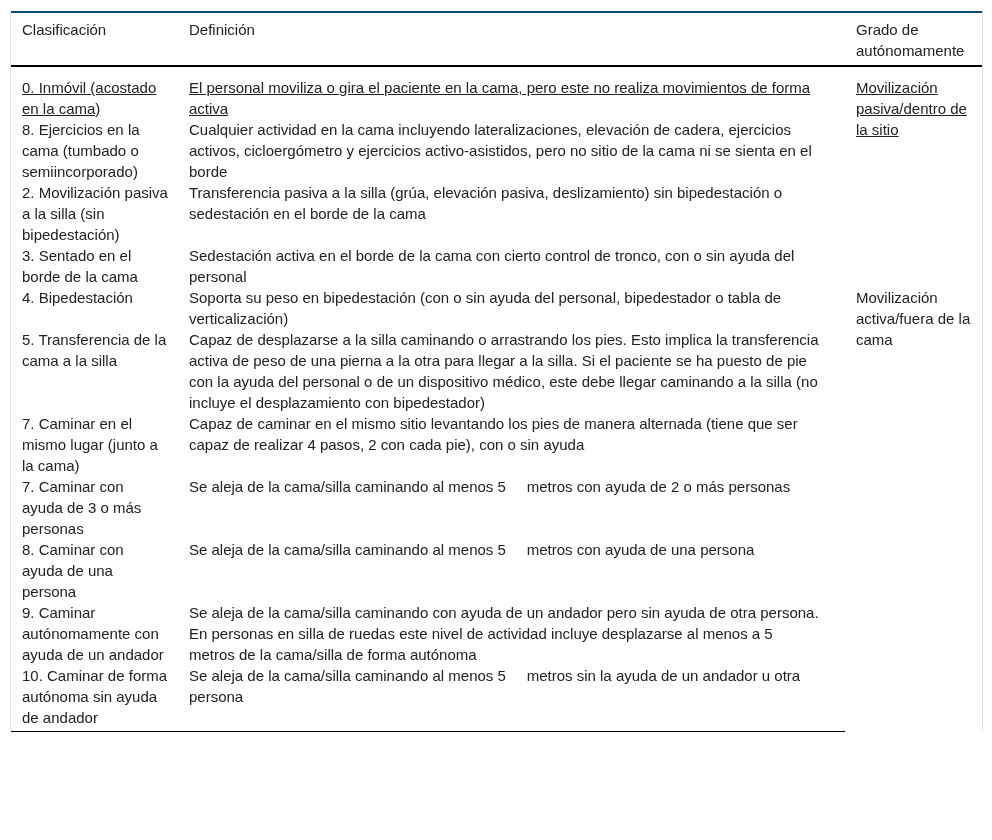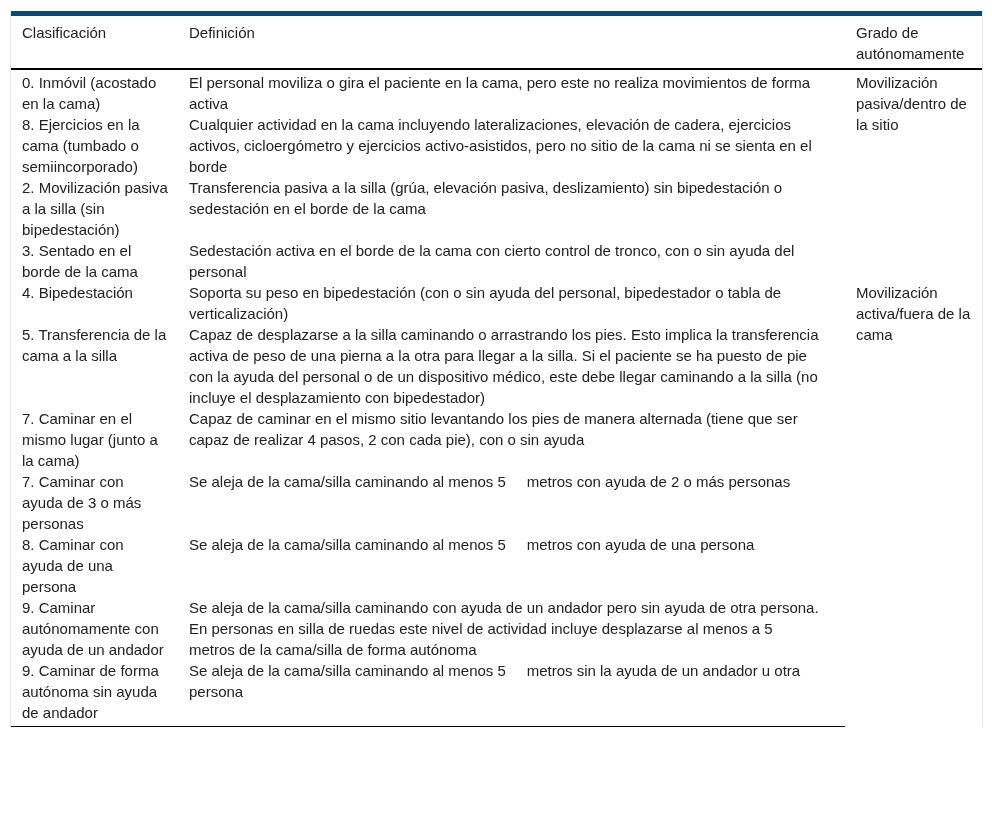--- a/index.html
+++ b/index.html
@@ -28,32 +28,33 @@
     width: 100%;
     table-layout: fixed;
     font-size: 15px;
     line-height: 21px;
   }
   thead th {
     font-weight: normal;
     text-align: left;
     vertical-align: top;
     padding: 6px 10px 4px 11px;
-    border-top: 5px solid #0c4a6e;
+    border-top: 2px solid #0c4a6e;
     border-bottom: 2px solid #000;
   }
   thead th.col-grado {
     padding-top: 6px;
   }
   tbody td {
     vertical-align: top;
     padding: 0 10px 0 11px;
   }
   tbody tr:first-child td {
-    padding-top: 2px;
+    padding-top: 10px;
+    text-decoration: underline;
   }
   tbody tr:last-child td {
     padding-bottom: 3px;
     border-bottom: 1px solid #000;
   }
   col.c1 { width: 167px; }
   col.c2 { width: 667px; }
   col.c3 { width: 137px; }
   .gap { white-space: pre; }
 </style>
@@ -111,18 +112,18 @@
       </tr>
       <tr>
         <td>8. Caminar con ayuda de una persona</td>
         <td style="white-space: pre-wrap;">Se aleja de la cama/silla caminando al menos 5     metros con ayuda de una persona</td>
       </tr>
       <tr>
         <td>9. Caminar autónomamente con ayuda de un andador</td>
         <td style="white-space: pre-wrap;">Se aleja de la cama/silla caminando con ayuda de un andador pero sin ayuda de otra persona. En personas en silla de ruedas este nivel de actividad incluye desplazarse al menos a 5     metros de la cama/silla de forma autónoma</td>
       </tr>
       <tr>
-        <td>9. Caminar de forma autónoma sin ayuda de andador</td>
+        <td>10. Caminar de forma autónoma sin ayuda de andador</td>
         <td style="white-space: pre-wrap;">Se aleja de la cama/silla caminando al menos 5     metros sin la ayuda de un andador u otra persona</td>
       </tr>
     </tbody>
   </table>
 </div>
 
 </body></html>

